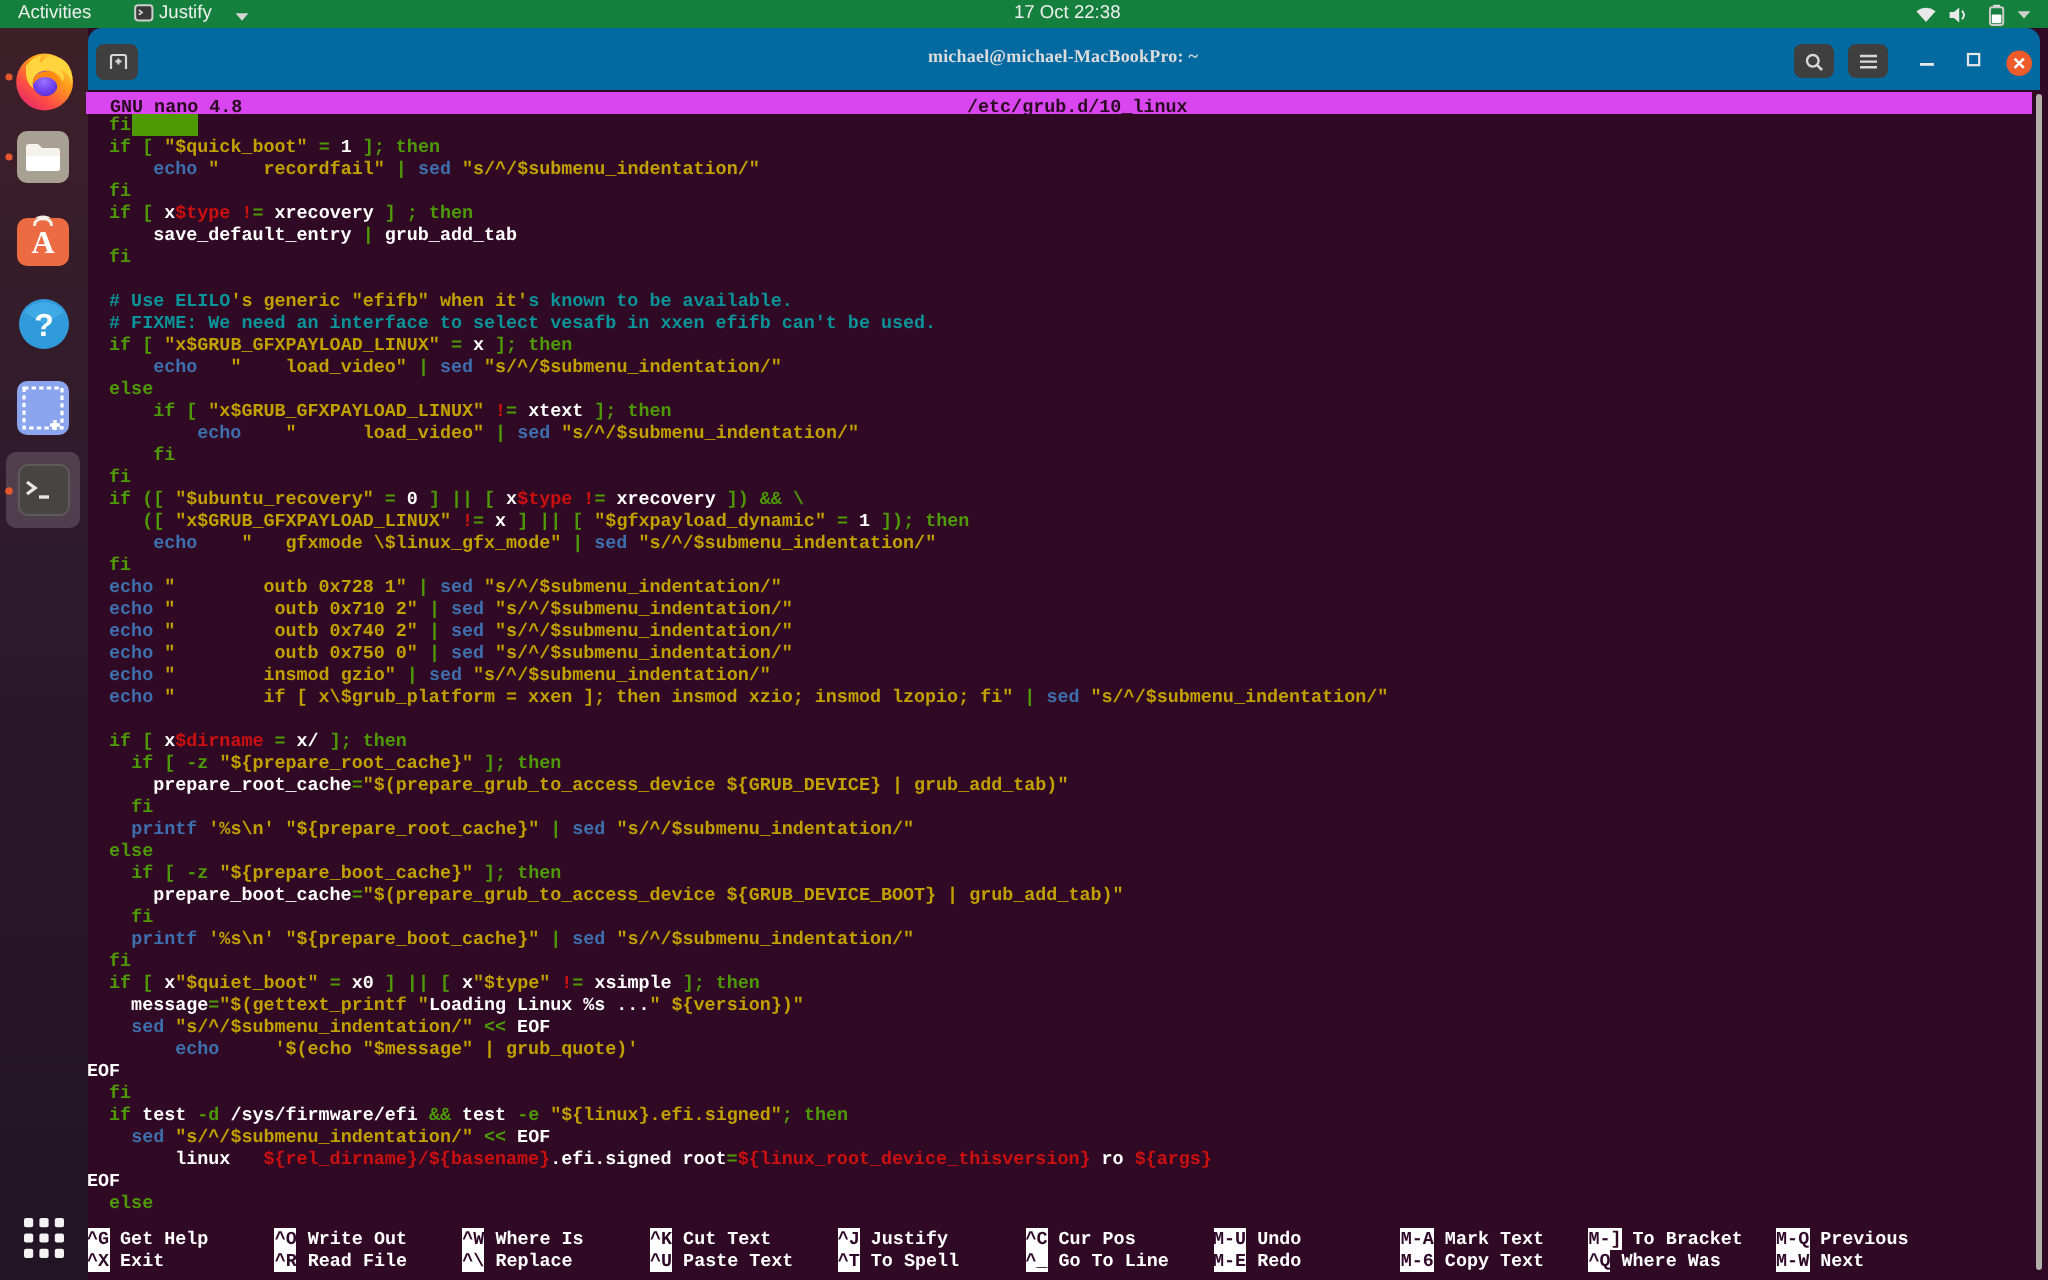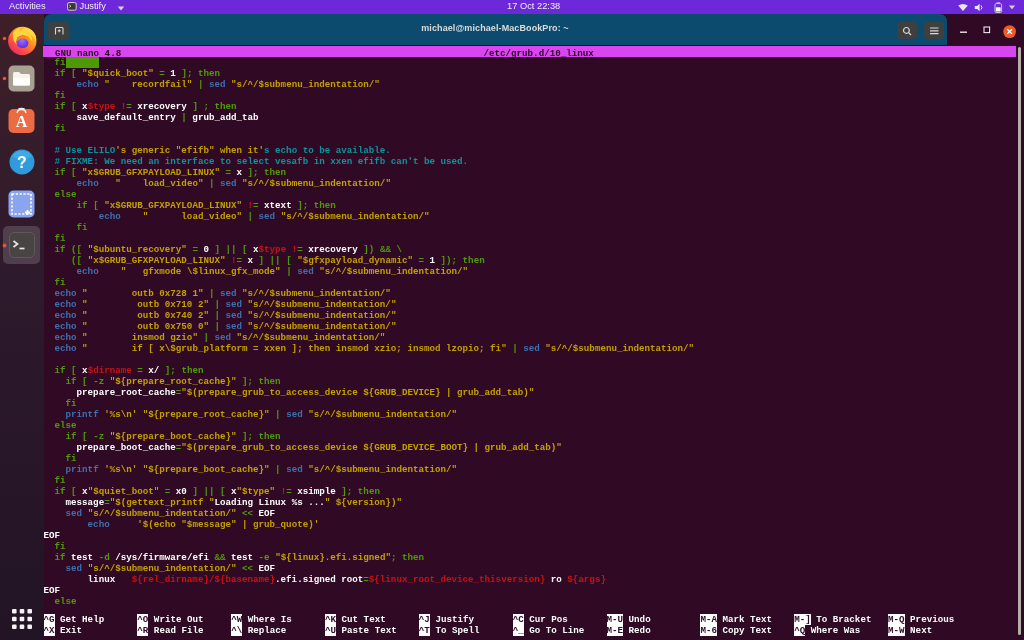--- a/index.html
+++ b/index.html
@@ -1,31 +1,31 @@
 <!DOCTYPE html>
 <html><head><meta charset="utf-8">
 <style>
 * { margin:0; padding:0; box-sizing:border-box; }
 html,body { width:1024px; height:640px; overflow:hidden; }
 body { position:relative; font-family:"Liberation Sans",sans-serif;
   background: linear-gradient(180deg,#3f2028 0%,#371d2a 20%,#301b2c 45%,#2a182a 70%,#251527 100%); }
 .abs { position:absolute; }
 
 
-#topbar { position:absolute; left:0; top:0; width:1024px; height:13.5px; background:#6d28d9; }
+#topbar { position:absolute; left:0; top:0; width:1024px; height:13.5px; background:#15803d; }
 #topbar .txt { position:absolute; top:1.2px; font-size:9.3px; color:#eeeeee; }
 
 
 
 #dock { position:absolute; left:0; top:13.5px; width:43.5px; height:626.5px;
    background: linear-gradient(180deg, rgba(62,31,41,.55), rgba(40,24,44,.35) 40%, rgba(30,18,34,.45)); }
 
 
 #win { position:absolute; left:43.5px; top:13.5px; width:980.5px; height:626.5px; background:#300a24; }
-#header { position:absolute; left:0; top:0; width:903px; height:31.9px; background:#0c4a6e; border-radius:7px 7px 0 0; }
+#header { position:absolute; left:0; top:0; width:976px; height:31.9px; background:#0369a1; border-radius:7px 7px 0 0;font-family:Liberation Serif, serif; }
 #header .title { position:absolute; left:0; right:0; top:9px; text-align:center; font-size:9px; font-weight:bold; color:#dcdcdc; letter-spacing:0.1px; }
 .hbtn { position:absolute; background:#403f3f; border-radius:4px; }
 
 
 #nanobar { position:absolute; left:-0.5px; top:32.1px; width:972.5px; height:11.4px; background:#d946ef; }
 #nanobar span { position:absolute; top:2px; font:bold 9.2px "Liberation Mono",monospace; line-height:11.2px; color:#2a0a20; white-space:pre; }
 #code { position:absolute; left:0.0px; top:43.9px; font:bold 9.2px "Liberation Mono",monospace;
   line-height:10.98px; color:#ffffff; white-space:pre; letter-spacing:0; }
 #code .g { color:#4e9a06; }
 #code .y { color:#c2a000; }
@@ -79,21 +79,21 @@
   </div>
 
   <pre id="code">  <span class="g">fi</span><span class="tw"></span>
   <span class="g">if [</span> <span class="y">"$quick_boot"</span> <span class="g">=</span> 1 <span class="g">];</span> <span class="g">then</span>
       <span class="b">echo</span> <span class="y">"    recordfail"</span> <span class="g">|</span> <span class="b">sed</span> <span class="y">"s/^/$submenu_indentation/"</span>
   <span class="g">fi</span>
   <span class="g">if [</span> x<span class="r">$type</span> <span class="r">!</span><span class="g">=</span> xrecovery <span class="g">] ;</span> <span class="g">then</span>
       save_default_entry <span class="g">|</span> grub_add_tab
   <span class="g">fi</span>
 
-  <span class="c"># Use ELILO</span><span class="y">'s generic "efifb" when it'</span><span class="c">s echo to be available.</span>
+  <span class="c"># Use ELILO</span><span class="y">'s generic "efifb" when it'</span><span class="c">s known to be available.</span>
   <span class="c"># FIXME: We need an interface to select vesafb in xxen efifb can't be used.</span>
   <span class="g">if [</span> <span class="y">"x$GRUB_GFXPAYLOAD_LINUX"</span> <span class="g">=</span> x <span class="g">];</span> <span class="g">then</span>
       <span class="b">echo</span>   <span class="y">"    load_video"</span> <span class="g">|</span> <span class="b">sed</span> <span class="y">"s/^/$submenu_indentation/"</span>
   <span class="g">else</span>
       <span class="g">if [</span> <span class="y">"x$GRUB_GFXPAYLOAD_LINUX"</span> <span class="r">!</span><span class="g">=</span> xtext <span class="g">];</span> <span class="g">then</span>
           <span class="b">echo</span>    <span class="y">"      load_video"</span> <span class="g">|</span> <span class="b">sed</span> <span class="y">"s/^/$submenu_indentation/"</span>
       <span class="g">fi</span>
   <span class="g">fi</span>
   <span class="g">if ([</span> <span class="y">"$ubuntu_recovery"</span> <span class="g">=</span> 0 <span class="g">] || [</span> x<span class="r">$type</span> <span class="r">!</span><span class="g">=</span> xrecovery <span class="g">]) &amp;&amp; \</span>
      <span class="g">([</span> <span class="y">"x$GRUB_GFXPAYLOAD_LINUX"</span> <span class="r">!</span><span class="g">=</span> x <span class="g">] || [</span> <span class="y">"$gfxpayload_dynamic"</span> <span class="g">=</span> 1 <span class="g">]);</span> <span class="g">then</span>

